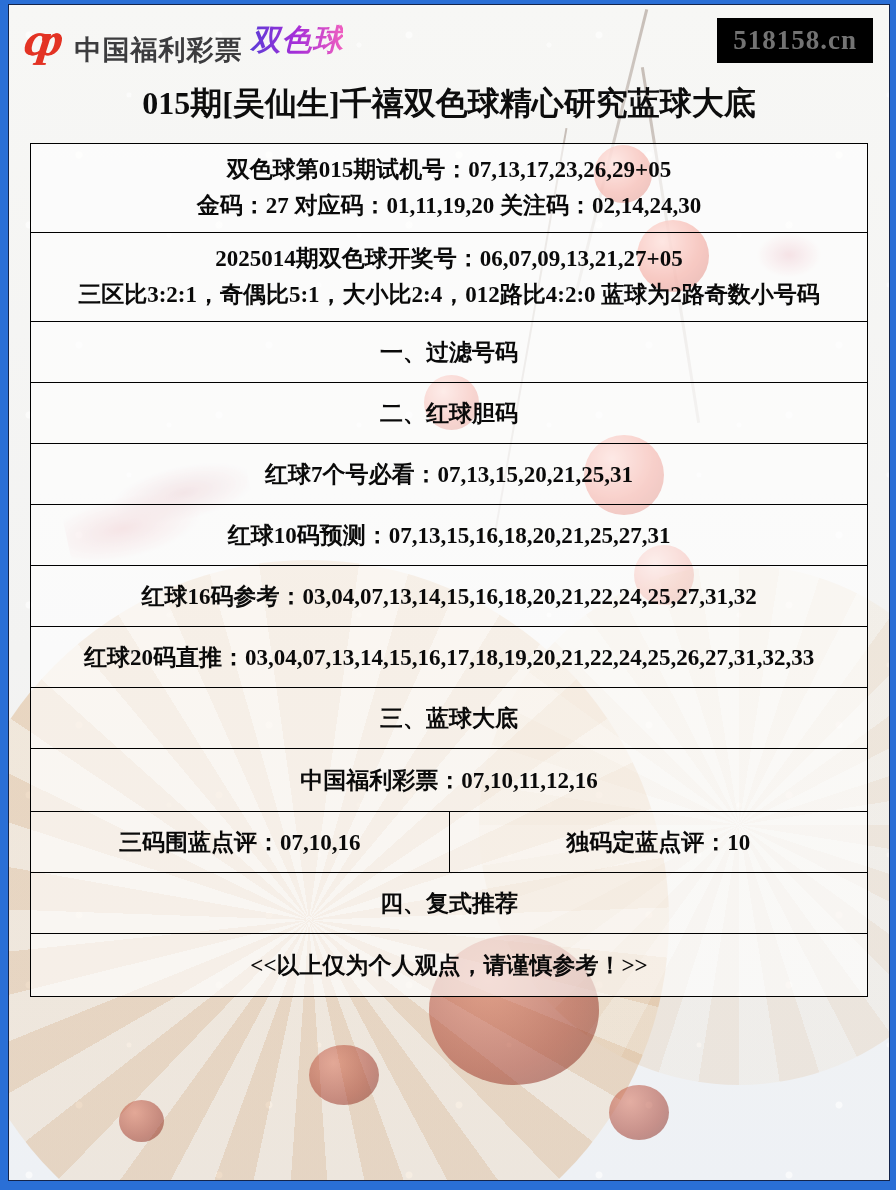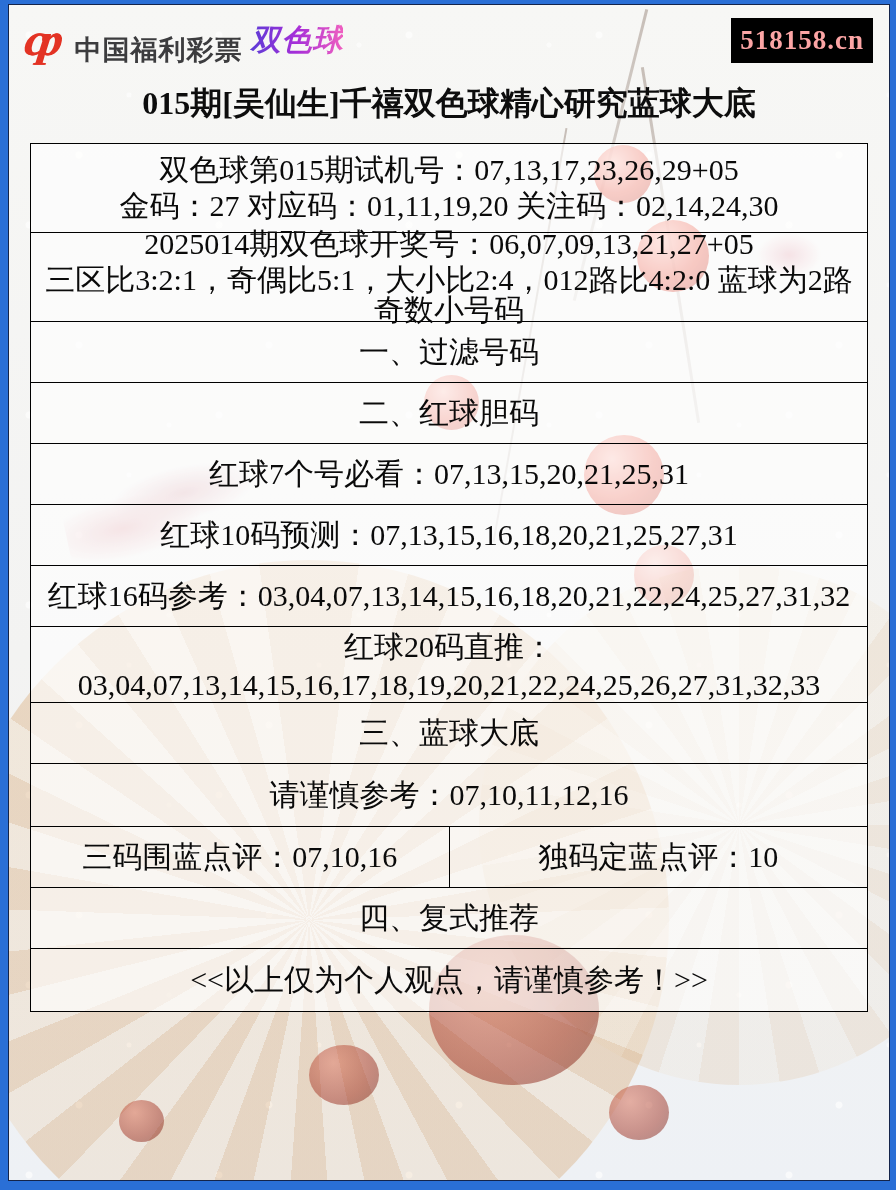--- a/index.html
+++ b/index.html
@@ -71,39 +71,39 @@
     font-family:Liberation Sans, sans-serif;
     color:#a532d6;
   }
   @supports ((-webkit-background-clip:text) or (background-clip:text)){
     .logo-brand{
       background:linear-gradient(90deg,#5b3bd6,#a62fd8,#ef5fc0);
       -webkit-background-clip:text;background-clip:text;color:transparent;
     }
   }
   .badge{
-    background:#000;color:#fca5a5;font-weight:bold;
-    font-size:27px;padding:7px 9px;letter-spacing:1px;
+    background:#000;color:#737373;font-weight:bold;
+    font-size:27px;padding:7px 16px;letter-spacing:1px;
   }
   
   .title{
     position:relative;z-index:2;
     text-align:center;font-size:32px;font-weight:bold;color:#0d0d0d;
     line-height:64px;height:66px;letter-spacing:0px;white-space:nowrap;
   }
   
   .board{
     position:relative;z-index:2;
     margin:6px 21px 0 21px;
     border:1px solid #000;
     background:rgba(255,255,255,.35);
   }
   .row{
     display:flex;align-items:center;justify-content:center;
-    min-height:60px;font-size:30px;font-weight:normal;color:#0a0a0a;
+    min-height:60px;font-size:23px;font-weight:bold;color:#0a0a0a;
     background:rgba(255,255,255,.42);
     text-align:center;
   }
   .row + .row{border-top:1px solid #000;}
   .row.two-line{flex-direction:column;height:88px;justify-content:center;gap:6px;}
   .row.two-line .rline{line-height:30px;}
   .row.cols{padding:0;align-items:stretch;}
   .col{
     flex:1 1 50%;display:flex;align-items:center;justify-content:center;
     min-height:60px;
@@ -162,21 +162,21 @@
 
     <div class="row">二、红球胆码</div>
 
     <div class="row">红球7个号必看：07,13,15,20,21,25,31</div>
     <div class="row">红球10码预测：07,13,15,16,18,20,21,25,27,31</div>
     <div class="row">红球16码参考：03,04,07,13,14,15,16,18,20,21,22,24,25,27,31,32</div>
     <div class="row">红球20码直推：03,04,07,13,14,15,16,17,18,19,20,21,22,24,25,26,27,31,32,33</div>
 
     <div class="row">三、蓝球大底</div>
 
-    <div class="row tall">请谨慎参考：07,10,11,12,16</div>
+    <div class="row tall">中国福利彩票：07,10,11,12,16</div>
 
     <div class="row cols">
       <div class="col">三码围蓝点评：07,10,16</div>
       <div class="col">独码定蓝点评：10</div>
     </div>
 
     <div class="row">四、复式推荐</div>
 
 
     <div class="row tall">&lt;&lt;以上仅为个人观点，请谨慎参考！&gt;&gt;</div>

